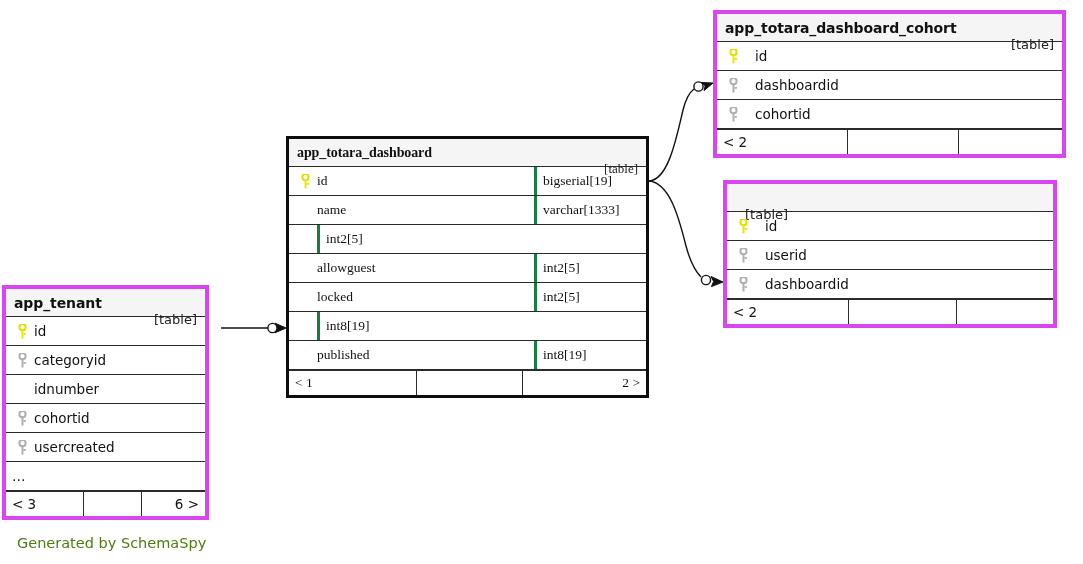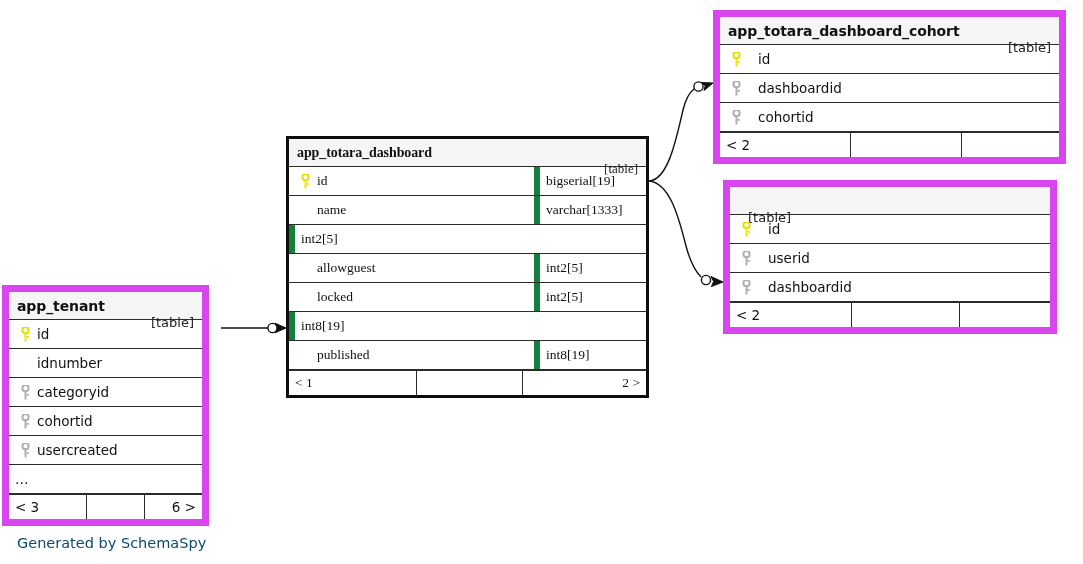--- a/index.html
+++ b/index.html
@@ -26,21 +26,21 @@
     left: 0; top: 0;
     width: 1083px;
     height: 564px;
     pointer-events: none;
   }
 
   
   .entity {
     position: absolute;
     background: #ffffff;
-    border: 7px solid #d946ef;
+    border: 4px solid #d946ef;
     box-sizing: border-box;
     font-size: 13.5px;
     color: #111111;
   }
   .entity.focus {
     border: 3px solid #0d0d0d;
     font-family: Liberation Serif, serif;
   }
   .ent-head {
     background: #f5f5f5;
@@ -80,25 +80,26 @@
     min-width: 0;
     padding-left: 7px;
     box-sizing: border-box;
     white-space: nowrap;
     overflow: hidden;
   }
   .col-type {
     display: flex;
     align-items: center;
     flex: 0 0 auto;
-    border-left: 6px solid #15803d;
+    border-left: 3px solid #15803d;
     padding-left: 6px;
     padding-right: 5px;
     box-sizing: border-box;
     white-space: nowrap;
+    margin-left: 28px;
   }
   .keyslot {
     width: 19px;
     flex: 0 0 19px;
     display: flex;
     align-items: center;
     justify-content: center;
   }
   .lbl { padding-left: 2px; }
   .ellipsis-row .col-name { padding-left: 6px; letter-spacing: 1px; }
@@ -128,21 +129,21 @@
     white-space: nowrap;
   }
   .foot-cell:last-child { border-right: none; }
   .foot-left  { justify-content: flex-start; }
   .foot-right { justify-content: flex-end; }
 
   
   .credit {
     position: absolute;
     font-size: 14.5px;
-    color: #0c4a6e;
+    color: #4d7c0f;
     white-space: nowrap;
   }
 </style>
 </head>
 <body>
 
 <div id="canvas">
 
   <svg class="edges" viewBox="0 0 1083 564" width="1083" height="564">
 
@@ -179,35 +180,35 @@
               <rect x="3.5" y="5.5" width="2" height="9" fill="#e8e800"></rect>
               <rect x="5.5" y="9" width="2.4" height="1.8" fill="#e8e800"></rect>
             </svg>
         </span>
         <span class="lbl">id</span>
       </div>
     </div>
 
     <div class="row">
       <div class="col-name">
+        <span class="keyslot">
+          <svg class="key" viewBox="0 0 9 15">
+              <circle cx="4.5" cy="3.2" r="3.1" fill="none" stroke="#b0b0b0" stroke-width="2"></circle>
+              <rect x="3.5" y="5.5" width="2" height="9" fill="#b0b0b0"></rect>
+              <rect x="5.5" y="9" width="2.4" height="1.8" fill="#b0b0b0"></rect>
+            </svg>
+        </span>
+        <span class="lbl">categoryid</span>
+      </div>
+    </div>
+
+    <div class="row">
+      <div class="col-name">
         <span class="keyslot"></span>
         <span class="lbl">idnumber</span>
-      </div>
-    </div>
-
-    <div class="row">
-      <div class="col-name">
-        <span class="keyslot">
-          <svg class="key" viewBox="0 0 9 15">
-              <circle cx="4.5" cy="3.2" r="3.1" fill="none" stroke="#b0b0b0" stroke-width="2"></circle>
-              <rect x="3.5" y="5.5" width="2" height="9" fill="#b0b0b0"></rect>
-              <rect x="5.5" y="9" width="2.4" height="1.8" fill="#b0b0b0"></rect>
-            </svg>
-        </span>
-        <span class="lbl">categoryid</span>
       </div>
     </div>
 
     <div class="row">
       <div class="col-name">
         <span class="keyslot">
           <svg class="key" viewBox="0 0 9 15">
               <circle cx="4.5" cy="3.2" r="3.1" fill="none" stroke="#b0b0b0" stroke-width="2"></circle>
               <rect x="3.5" y="5.5" width="2" height="9" fill="#b0b0b0"></rect>
               <rect x="5.5" y="9" width="2.4" height="1.8" fill="#b0b0b0"></rect>

